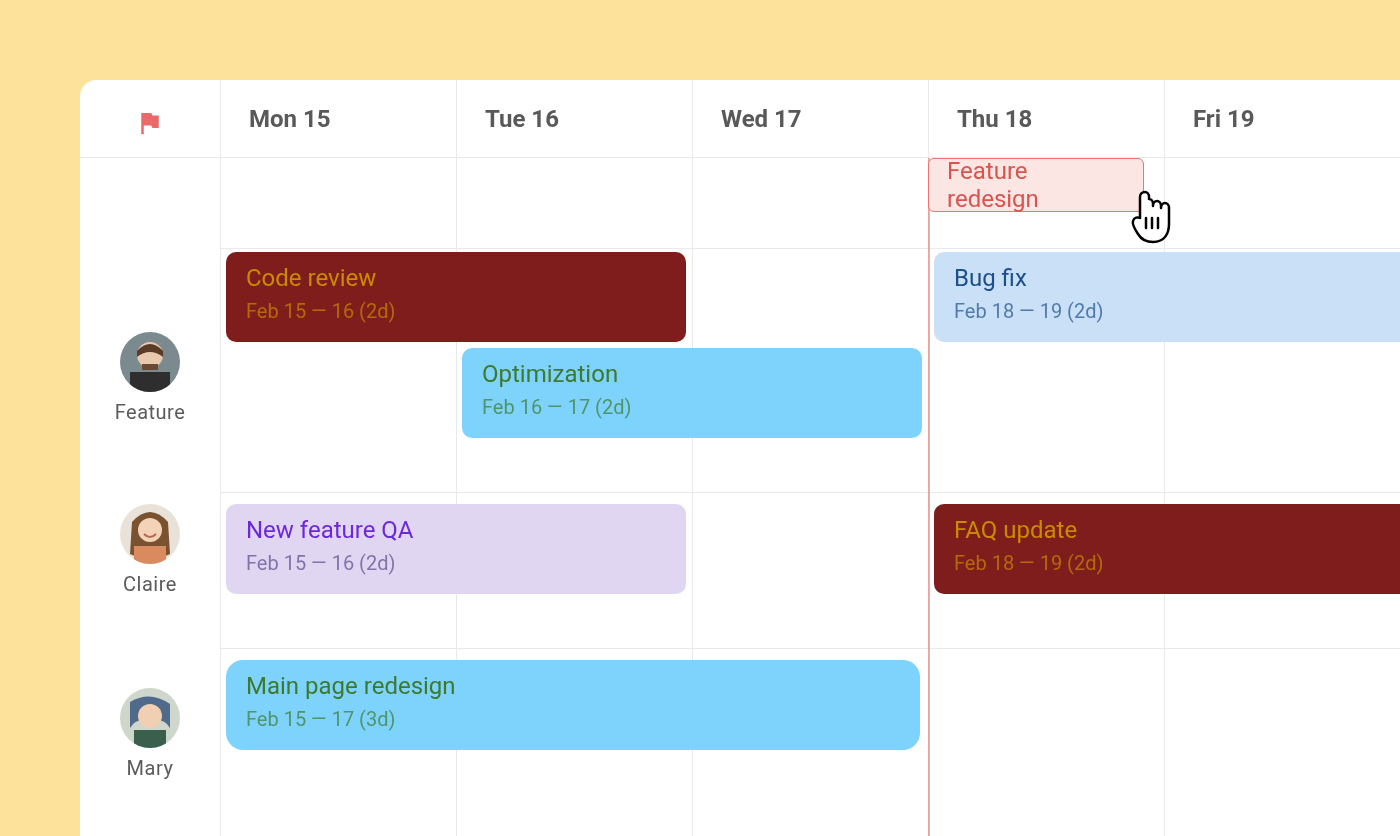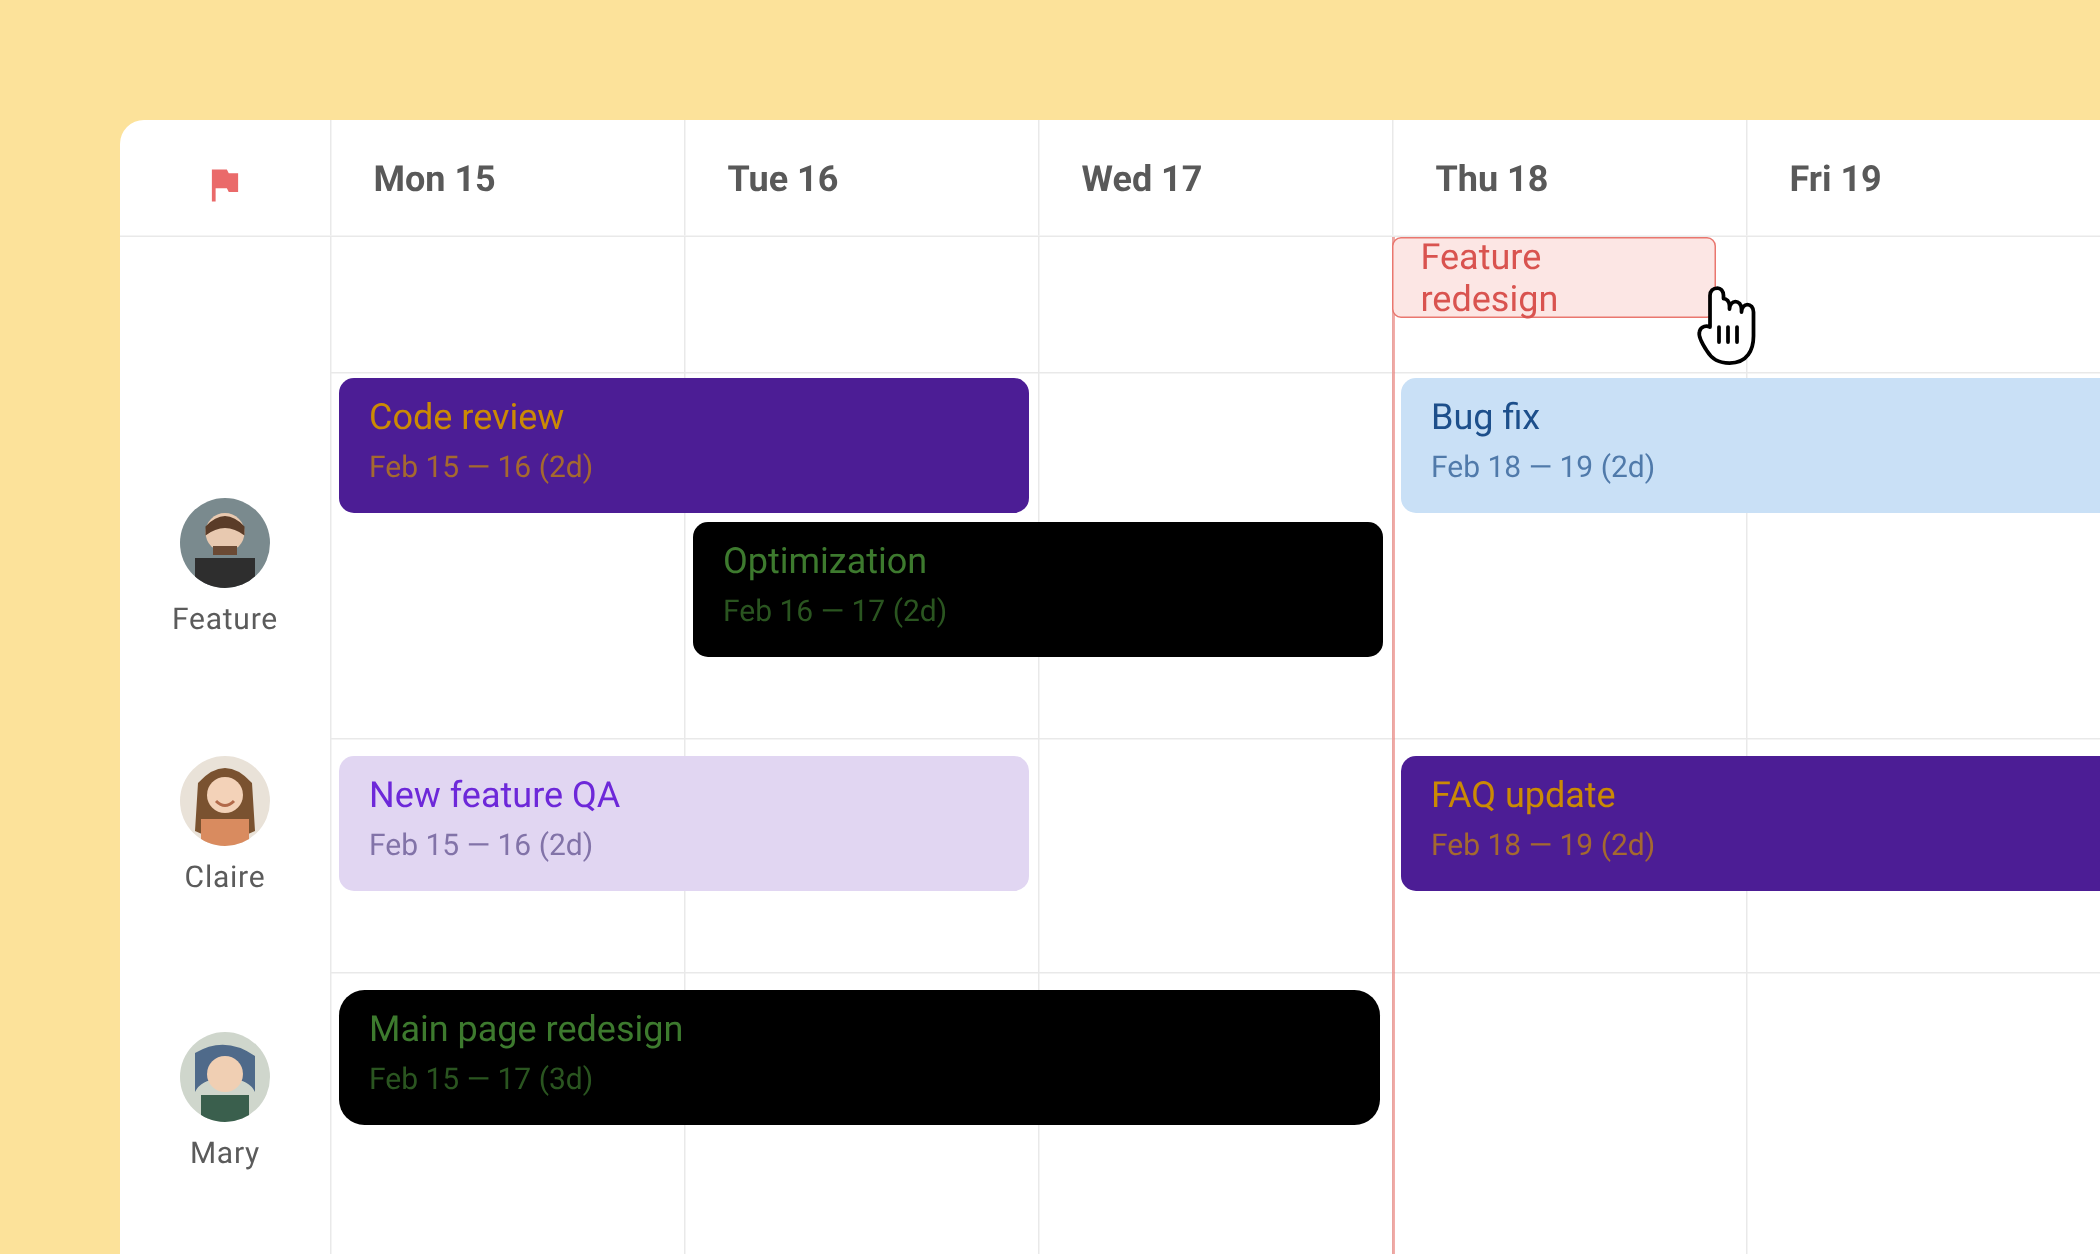--- a/index.html
+++ b/index.html
@@ -132,25 +132,25 @@
     font-size: 24px;
     font-weight: 400;
     line-height: 1.2;
   }
   .event-sub {
     font-size: 20px;
     margin-top: 6px;
     opacity: .85;
   }
 
-  .ev-yellow { background:#4c1d95; }
+  .ev-yellow { background:#7f1d1d; }
   .ev-yellow .event-title { color:#cb8a04; }
   .ev-yellow .event-sub   { color:#cb8a04; opacity:.7; }
 
-  .ev-green { background:#000000; }
+  .ev-green { background:#7dd3fc; }
   .ev-green .event-title { color:#3d7a2e; }
   .ev-green .event-sub   { color:#3d7a2e; opacity:.7; }
 
   .ev-blue { background:#c9e0f6; }
   .ev-blue .event-title { color:#1d4f8b; }
   .ev-blue .event-sub   { color:#1d4f8b; opacity:.7; }
 
   .ev-purple { background:#e1d6f2; }
   .ev-purple .event-title { color:#6d28d9; }
   .ev-purple .event-sub   { color:#5a4a8a; opacity:.7; }

